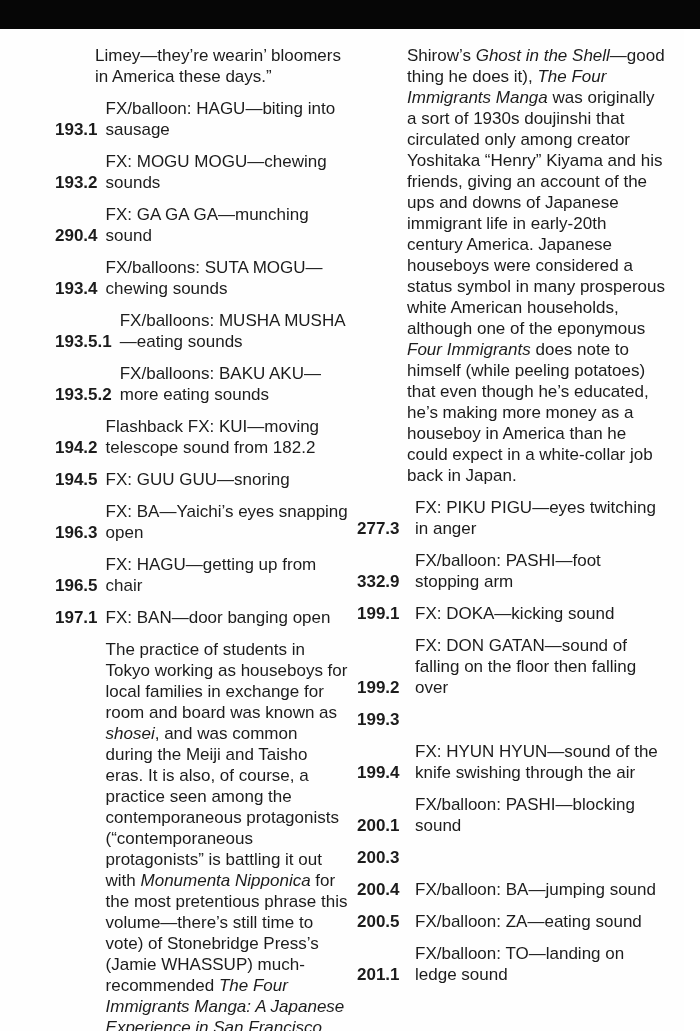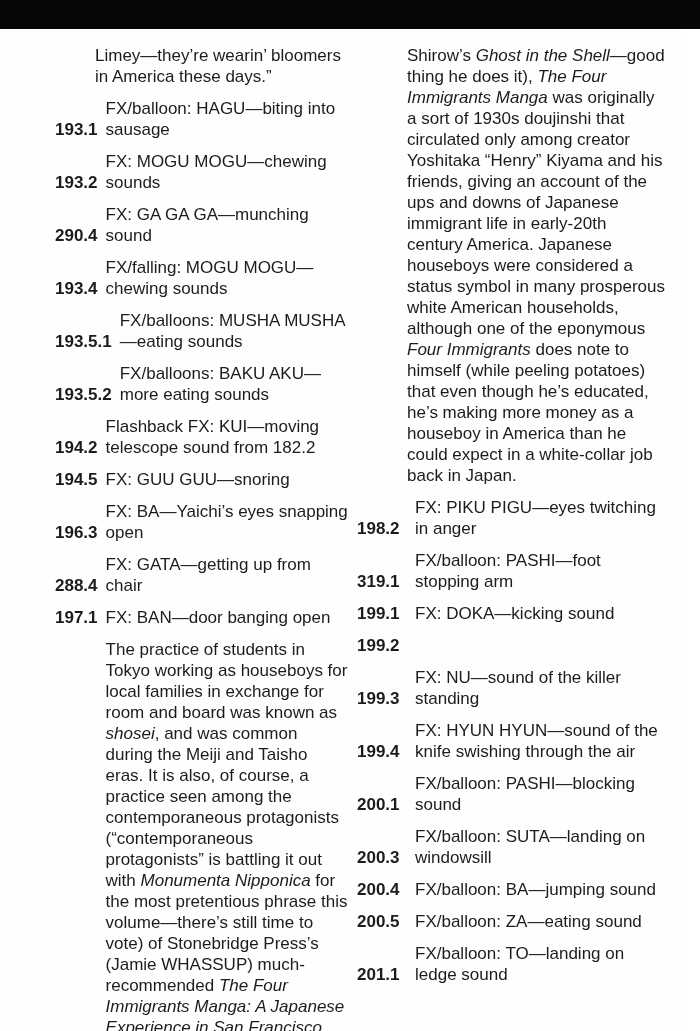--- a/index.html
+++ b/index.html
@@ -77,21 +77,21 @@
         <div class="entry">
           <span class="num">193.2</span>
           <span class="body"><span class="b">FX: MOGU MOGU</span><span>—chewing sounds</span></span>
         </div>
         <div class="entry">
           <span class="num">290.4</span>
           <span class="body"><span class="b">FX: GA GA GA</span><span>—munching sound</span></span>
         </div>
         <div class="entry">
           <span class="num">193.4</span>
-          <span class="body"><span class="b">FX/falling: MOGU MOGU</span><span>—chewing sounds</span></span>
+          <span class="body"><span class="b">FX/balloons: SUTA MOGU</span><span>—chewing sounds</span></span>
         </div>
         <div class="entry">
           <span class="num">193.5.1</span>
           <span class="body"><span class="b">FX/balloons: MUSHA MUSHA</span><span>—eating sounds</span></span>
         </div>
         <div class="entry">
           <span class="num">193.5.2</span>
           <span class="body"><span class="b">FX/balloons: BAKU AKU</span><span>—more eating sounds</span></span>
         </div>
         <div class="entry">
@@ -100,67 +100,66 @@
         </div>
         <div class="entry">
           <span class="num">194.5</span>
           <span class="body"><span class="b">FX: GUU GUU</span><span>—snoring</span></span>
         </div>
         <div class="entry">
           <span class="num">196.3</span>
           <span class="body"><span class="b">FX: BA</span><span>—Yaichi’s eyes snapping open</span></span>
         </div>
         <div class="entry">
-          <span class="num">288.4</span>
-          <span class="body"><span class="b">FX: GATA</span><span>—getting up from chair</span></span>
+          <span class="num">196.5</span>
+          <span class="body"><span class="b">FX: HAGU</span><span>—getting up from chair</span></span>
         </div>
         <div class="entry">
           <span class="num">197.1</span>
           <span class="body"><span class="b">FX: BAN</span><span>—door banging open</span></span>
         </div>
         <div class="entry">
           <span class="num">197.5</span>
           <span class="body"><span>The practice of students in Tokyo working as houseboys for local families in exchange for room and board was known as </span><span class="i">shosei</span><span>, and was common during the Meiji and Taisho eras. It is also, of course, a practice seen among the contemporaneous protagonists (“contemporaneous protagonists” is battling it out with </span><span class="i">Monumenta Nipponica</span><span> for the most pretentious phrase this volume—there’s still time to vote) of Stonebridge Press’s (Jamie WHASSUP) much-recommended </span><span class="i">The Four Immigrants Manga: A Japanese Experience in San Francisco, 1904-1924</span><span>. Translated by Frederik Schodt (perhaps the only person </span></span>
         </div>
       </div>
   </div>
 
   <div class="column col-right">
     <p class="intro"><span>Shirow’s </span><span class="i">Ghost in the Shell</span><span>—good thing he does it), </span><span class="i">The Four Immigrants Manga</span><span> was originally a sort of 1930s doujinshi that circulated only among creator Yoshitaka “Henry” Kiyama and his friends, giving an account of the ups and downs of Japanese immigrant life in early-20th century America. Japanese houseboys were considered a status symbol in many prosperous white American households, although one of the eponymous </span><span class="i">Four Immigrants</span><span> does note to himself (while peeling potatoes) that even though he’s educated, he’s making more money as a houseboy in America than he could expect in a white-collar job back in Japan.</span></p>
     <div>
         <div class="entry">
-          <span class="num">198.2</span>
+          <span class="num">277.3</span>
           <span class="body"><span class="b">FX: PIKU PIGU</span><span>—eyes twitching in anger</span></span>
         </div>
         <div class="entry">
-          <span class="num">319.1</span>
+          <span class="num">332.9</span>
           <span class="body"><span class="b">FX/balloon: PASHI</span><span>—foot stopping arm</span></span>
         </div>
         <div class="entry">
           <span class="num">199.1</span>
           <span class="body"><span class="b">FX: DOKA</span><span>—kicking sound</span></span>
         </div>
         <div class="entry">
           <span class="num">199.2</span>
+          <span class="body"><span class="b">FX: DON GATAN</span><span>—sound of falling on the floor then falling over</span></span>
         </div>
         <div class="entry">
           <span class="num">199.3</span>
-          <span class="body"><span class="b">FX: NU</span><span>—sound of the killer standing</span></span>
         </div>
         <div class="entry">
           <span class="num">199.4</span>
           <span class="body"><span class="b">FX: HYUN HYUN</span><span>—sound of the knife swishing through the air</span></span>
         </div>
         <div class="entry">
           <span class="num">200.1</span>
           <span class="body"><span class="b">FX/balloon: PASHI</span><span>—blocking sound</span></span>
         </div>
         <div class="entry">
           <span class="num">200.3</span>
-          <span class="body"><span class="b">FX/balloon: SUTA</span><span>—landing on windowsill</span></span>
         </div>
         <div class="entry">
           <span class="num">200.4</span>
           <span class="body"><span class="b">FX/balloon: BA</span><span>—jumping sound</span></span>
         </div>
         <div class="entry">
           <span class="num">200.5</span>
           <span class="body"><span class="b">FX/balloon: ZA</span><span>—eating sound</span></span>
         </div>
         <div class="entry">

